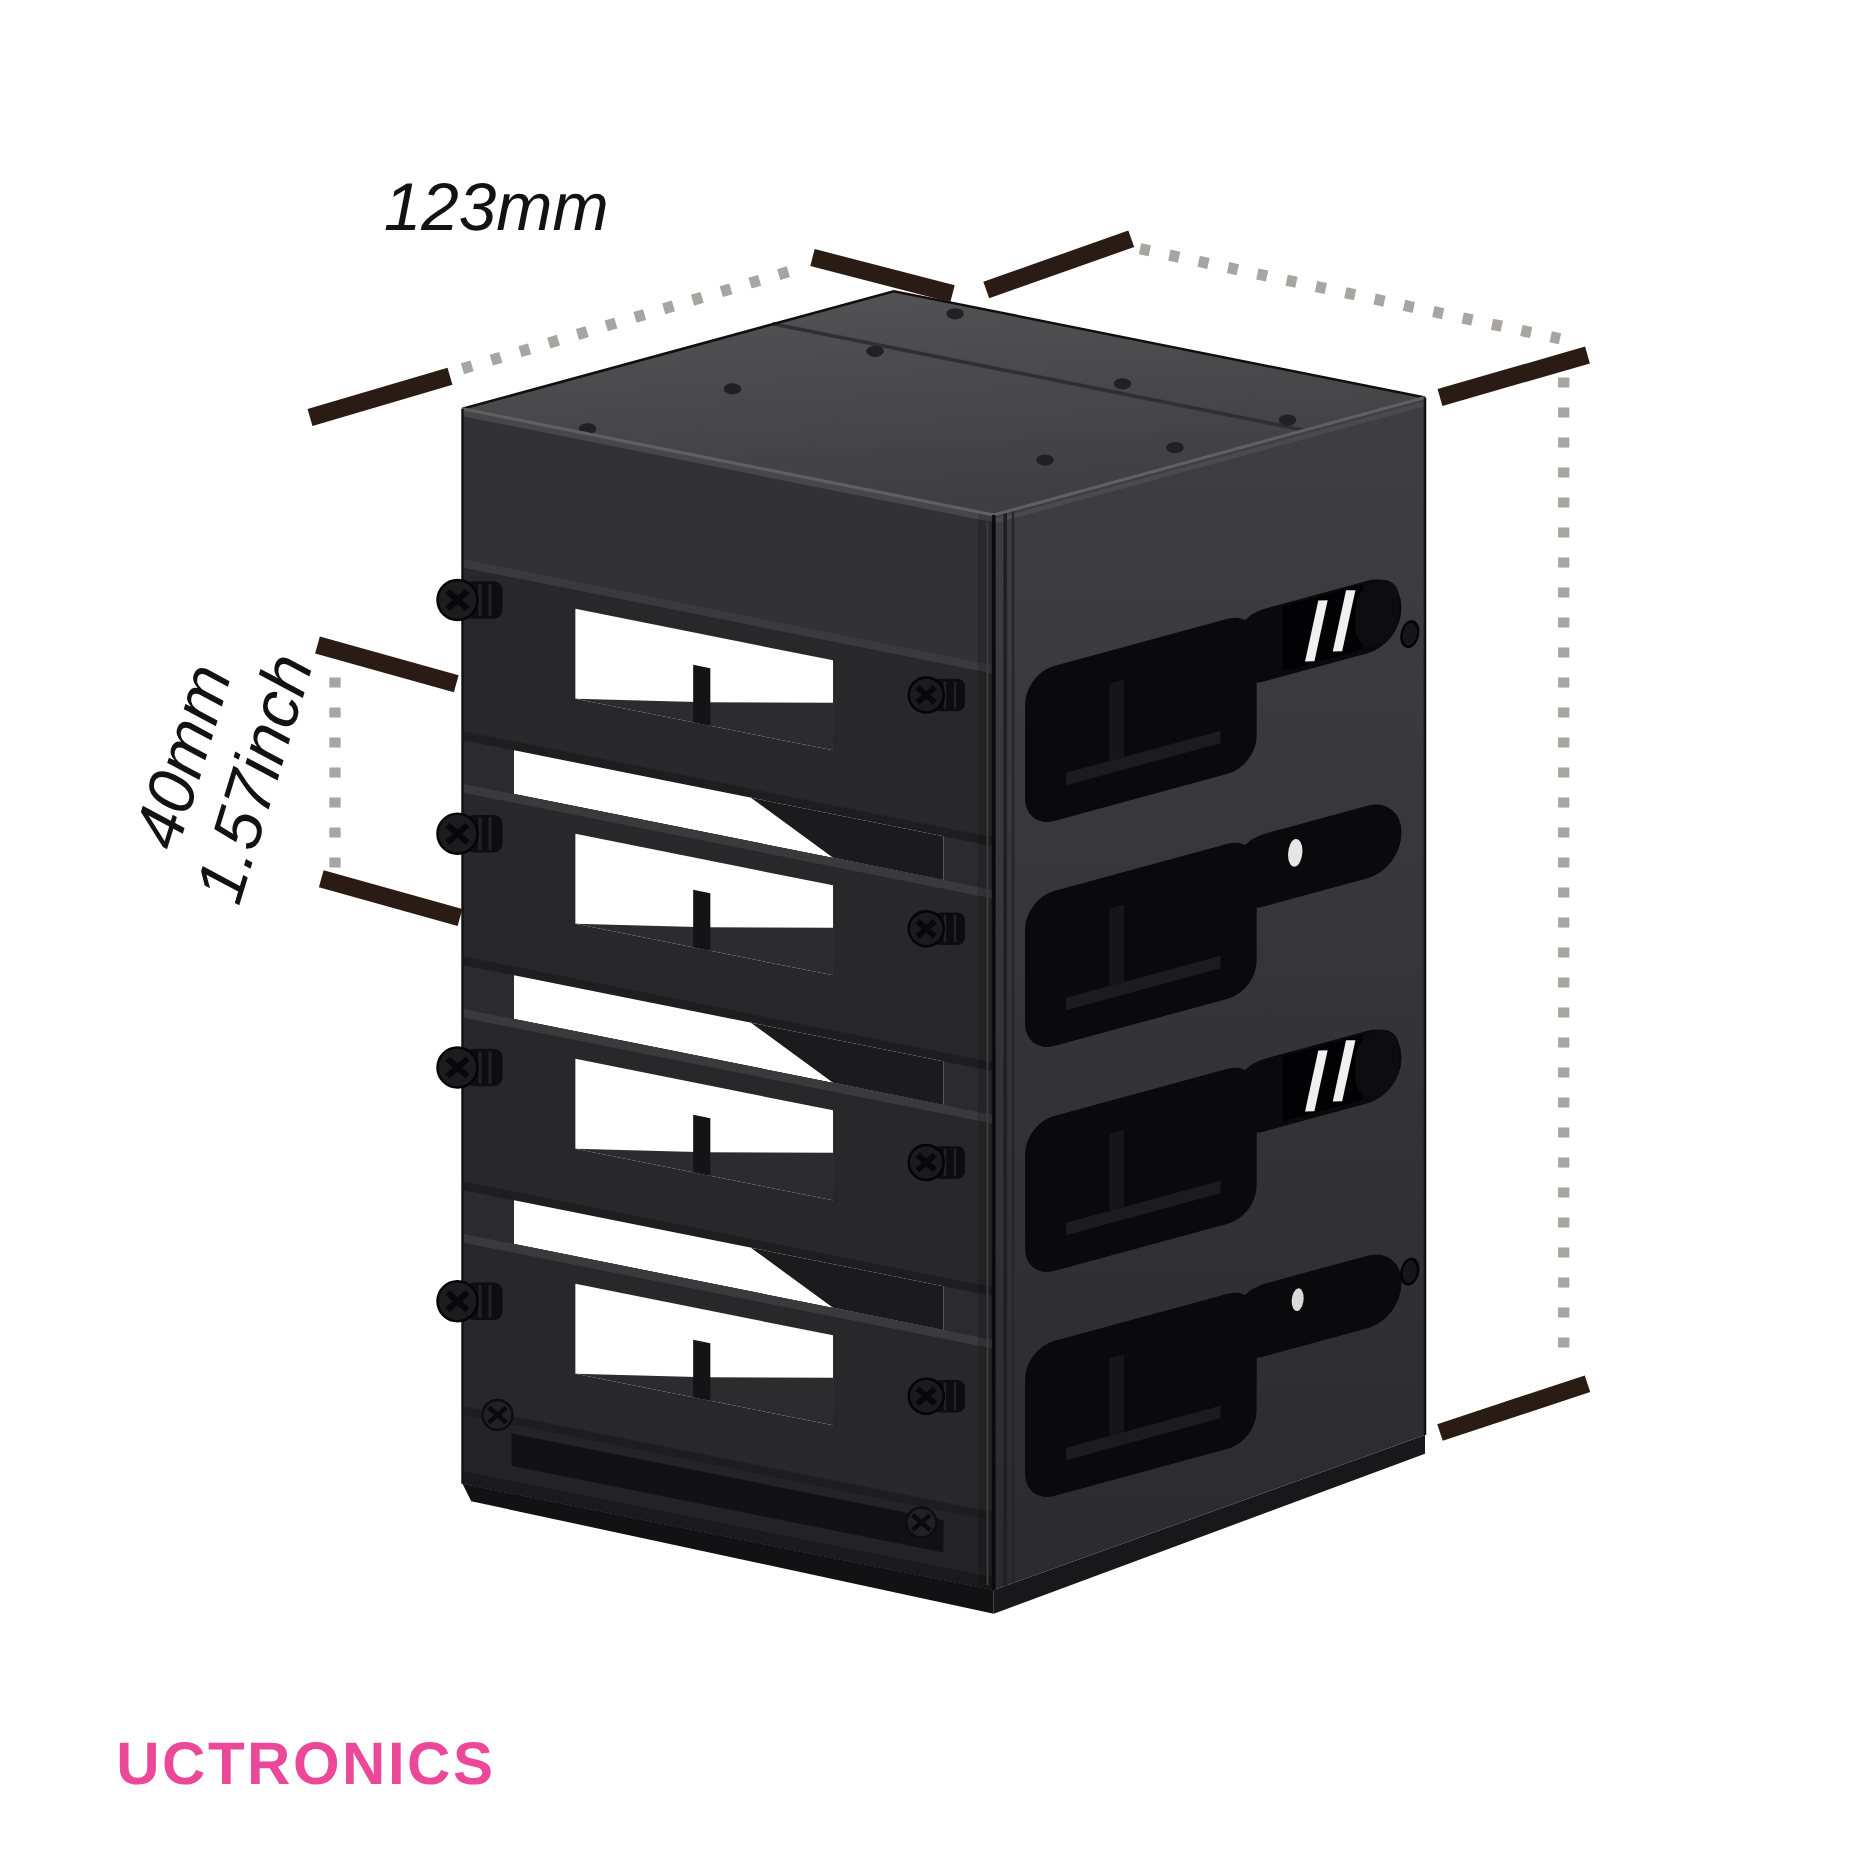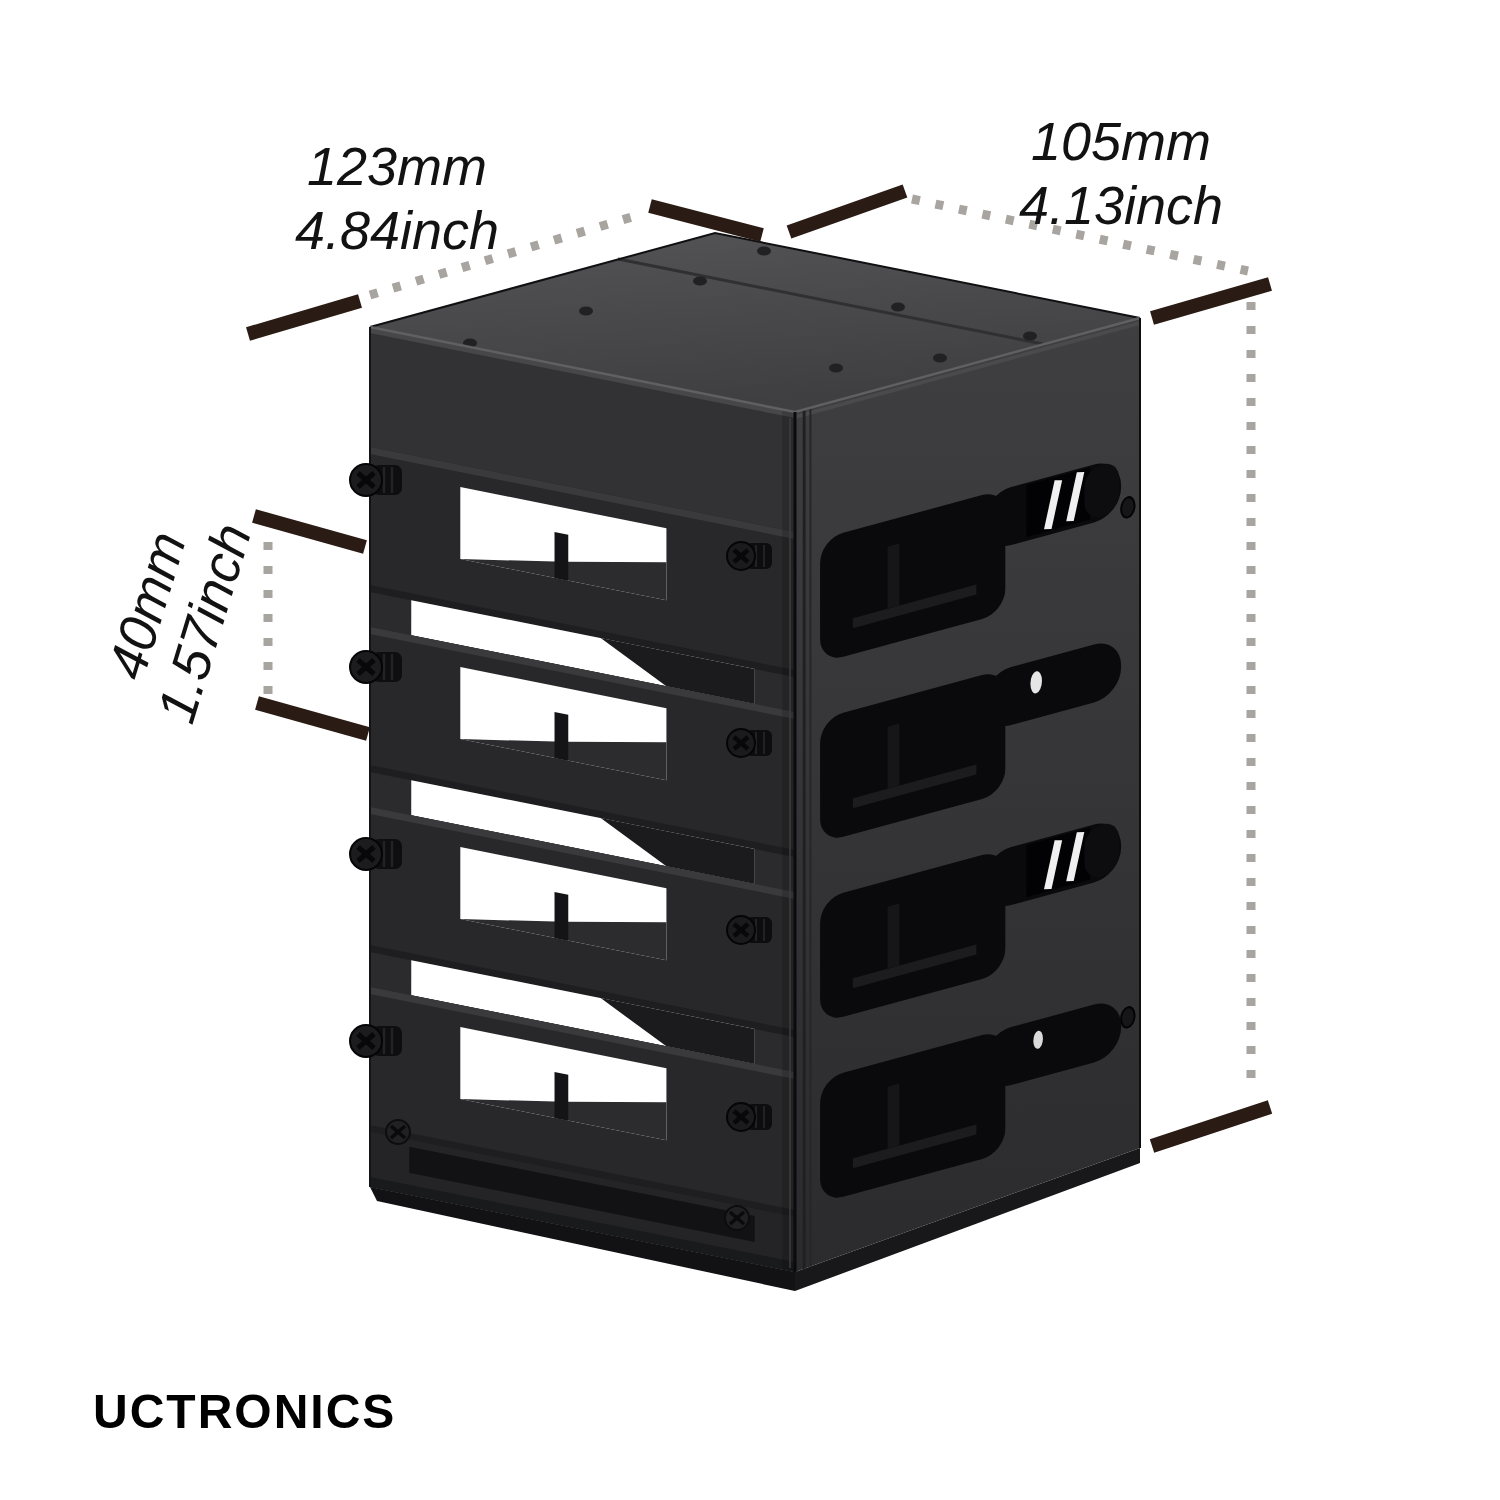--- a/index.html
+++ b/index.html
@@ -5,21 +5,21 @@
   html,body{margin:0;padding:0;background:#ffffff;}
   .stage{position:relative;width:1500px;height:1500px;background:#ffffff;overflow:hidden;
          font-family:"Liberation Sans", sans-serif;}
   .stage svg{position:absolute;left:0;top:0;}
   .dim{position:absolute;width:400px;text-align:center;color:#121212;
        font:italic 400 54px/64px "Liberation Sans", sans-serif;}
   .dim-width{left:197px;top:134px;}
   .dim-depth{left:921px;top:109px;}
   .dim-height{left:1076px;top:643px;}
   .dim-pitch{left:-5px;top:554px;width:360px;line-height:60px;transform:rotate(-73deg);}
-  .brand{position:absolute;left:93px;top:1386px;color:#000000;
+  .brand{position:absolute;left:93px;top:1386px;color:#ec4899;
          font:700 48px/52px "Liberation Sans", sans-serif;letter-spacing:2px;}
 </style>
 </head>
 <body>
 
 <div class="stage">
 
 <svg width="1500" height="1500" viewBox="0 0 1500 1500">
   <defs>
     <clipPath id="cpL">
@@ -247,27 +247,22 @@
     <line x1="789" y1="232" x2="905" y2="191"></line>
     <line x1="1152" y1="318" x2="1270" y2="284"></line>
     <line x1="1152" y1="1146" x2="1270" y2="1107"></line>
     <line x1="254" y1="516" x2="365" y2="547"></line>
     <line x1="257" y1="703" x2="368" y2="734"></line>
   </g>
 </svg>
 
 <div class="dim dim-width">
   <div>123mm</div>
-  <div>4.84inch</div>
 </div>
 
-<div class="dim dim-depth">
-  <div>105mm</div>
-  <div>4.13inch</div>
-</div>
 
 <div class="dim dim-pitch">
   <div>40mm</div>
   <div>1.57inch</div>
 </div>
 
 
 <div class="brand">UCTRONICS</div>
 
 </div>

